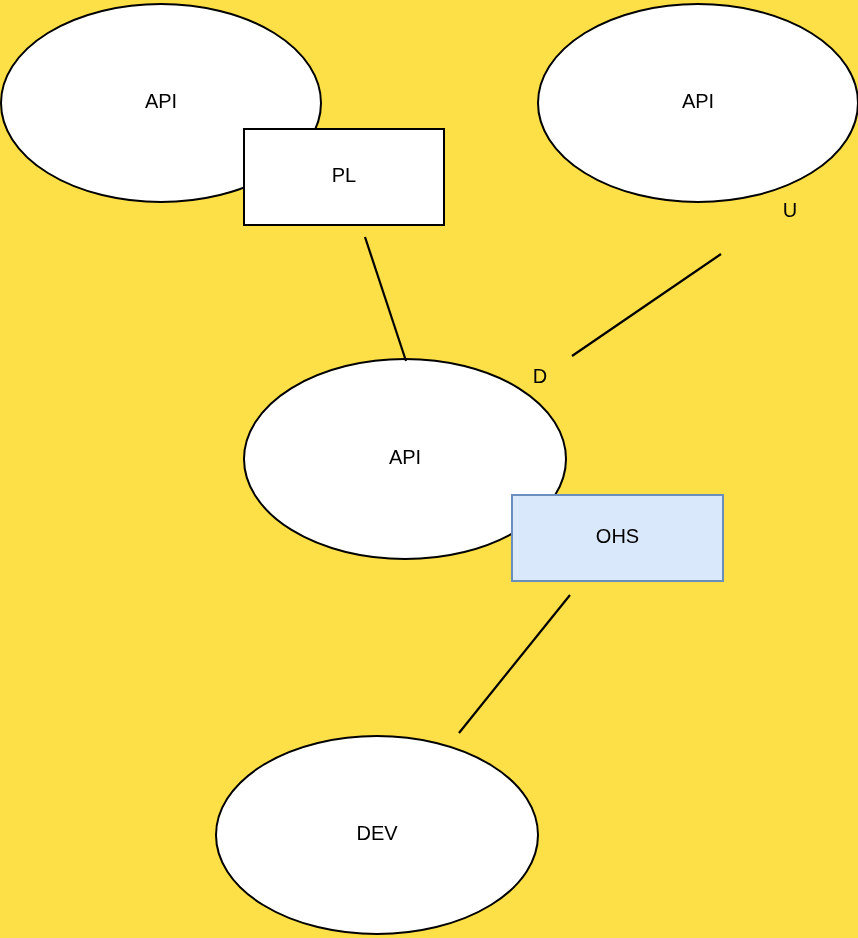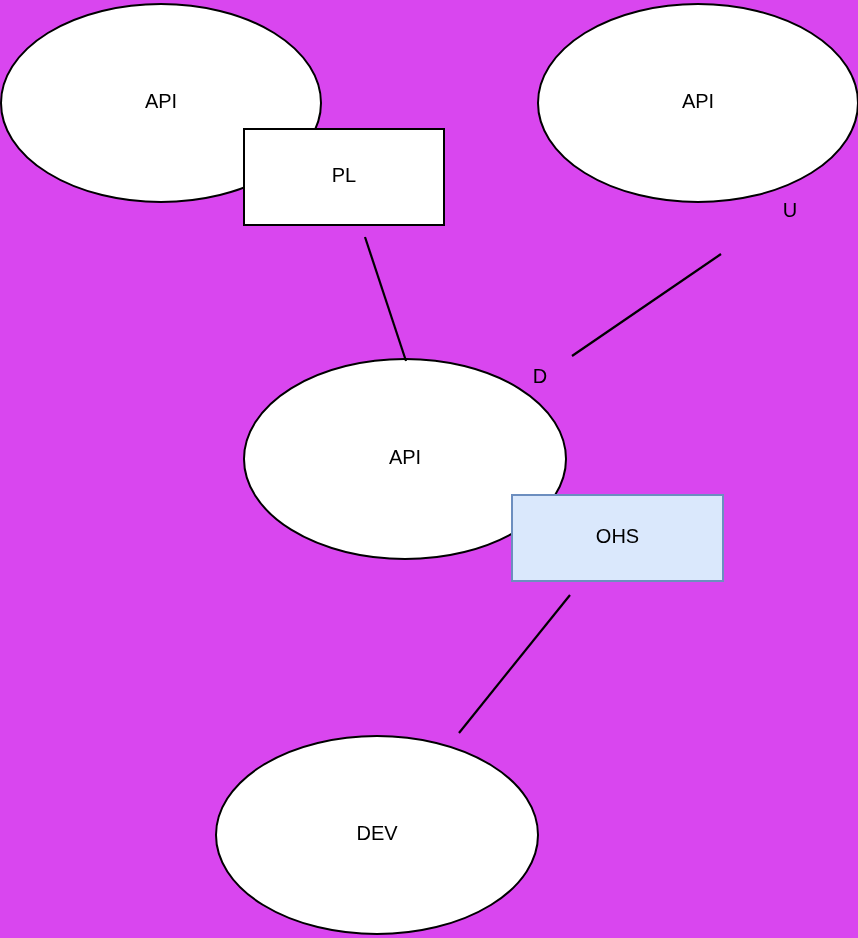--- a/index.html
+++ b/index.html
@@ -50,21 +50,21 @@
     font-family: "Liberation Sans", sans-serif;
     font-size: 20px;
     fill: #000000;
     text-anchor: middle;
     dominant-baseline: middle;
   }
 </style>
 </head>
 <body>
 
-<div id="canvas" style="width: 858px; height: 938px; background: #d946ef;">
+<div id="canvas" style="width: 858px; height: 938px; background: #fde047;">
 
   <svg id="diagram-svg" viewBox="0 0 858 938">
 
     <g>
       <ellipse class="node-shape" cx="161" cy="103" rx="160" ry="99" fill="#ffffff" stroke="#000000"></ellipse>
       <text class="node-label" x="161" y="103">API</text>
     </g>
 
     <g>
       <ellipse class="node-shape" cx="698" cy="103" rx="160" ry="99" fill="#ffffff" stroke="#000000"></ellipse>

